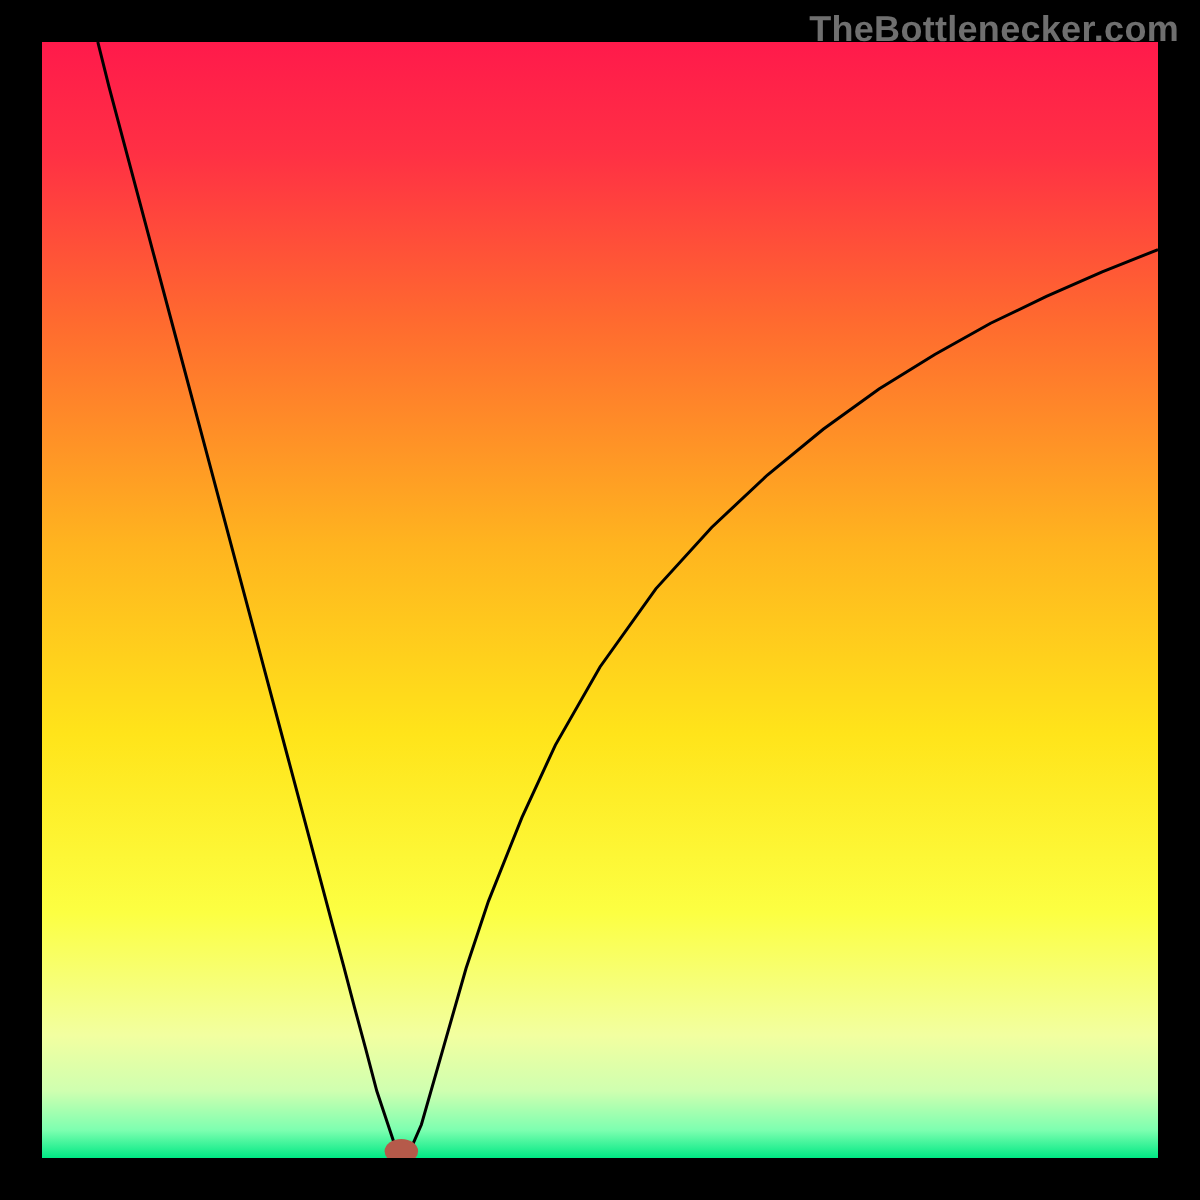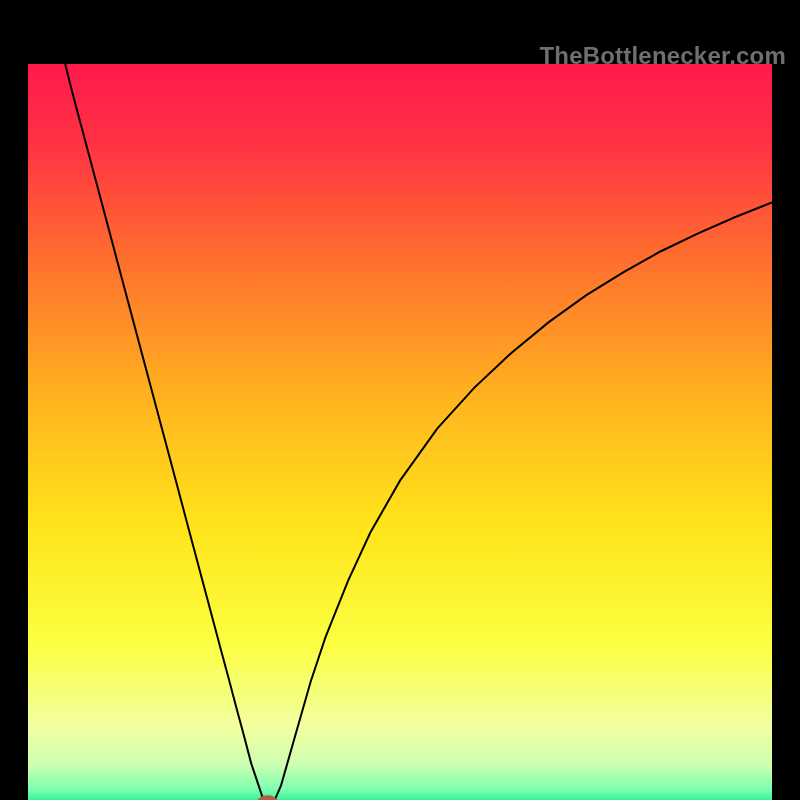--- a/index.html
+++ b/index.html
@@ -7,21 +7,20 @@
     padding: 0;
     width: 800px;
     height: 800px;
     overflow: hidden;
     background: #000;
   }
   .frame {
     position: absolute;
     inset: 0;
     background: #000;
-    margin-top: 36px;
   }
   .plot-area {
     position: absolute;
     left: 28px;
     top: 28px;
     width: 744px;
     height: 744px;
     overflow: hidden;
   }
   .watermark {

